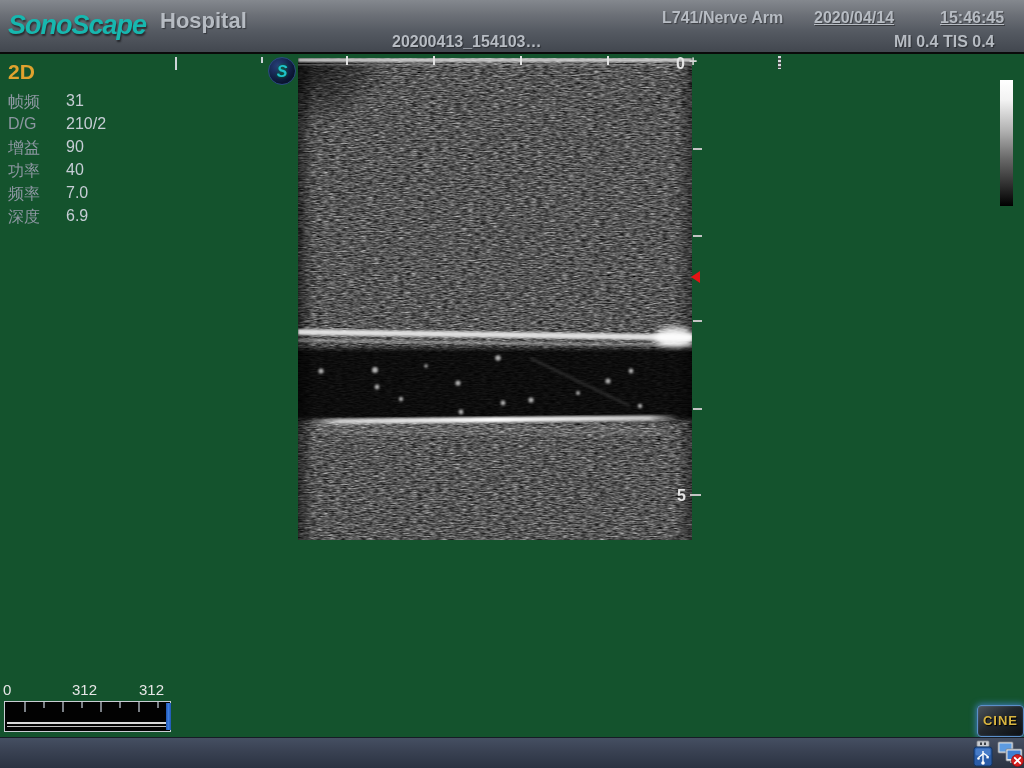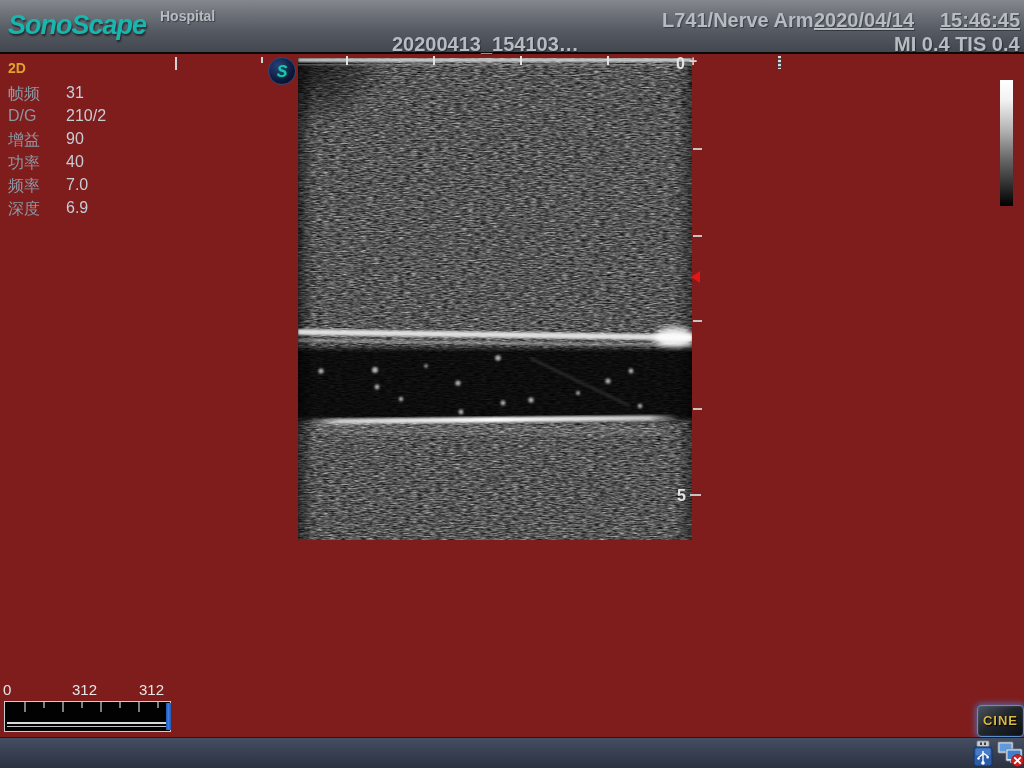--- a/index.html
+++ b/index.html
@@ -1,38 +1,38 @@
 <!DOCTYPE html>
 <html><head>
 <meta charset="utf-8">
 <style>
   * { margin:0; padding:0; box-sizing:border-box; }
   html,body { width:1024px; height:768px; background:#000; overflow:hidden;
               font-family:"Liberation Sans", sans-serif; }
-  #screen { position:relative; width:1024px; height:768px; background:#7f1d1d; }
+  #screen { position:relative; width:1024px; height:768px; background:#14532d; }
 
   
   #topbar { position:absolute; left:0; top:0; width:1024px; height:54px;
     background:linear-gradient(180deg,#84888e 0%,#6b6f76 30%,#555a62 60%,#42474f 100%);
     border-bottom:2px solid #0a0a0a; }
   .logo { position:absolute; left:8px; top:10px; font-size:27px; font-weight:bold;
     font-style:italic; color:#17b7af; letter-spacing:-1px;
     text-shadow:1px 2px 2px rgba(0,0,0,.55); }
-  .tb-txt { position:absolute; color:#b7bcc3; font-weight:bold; font-size:20px;
+  .tb-txt { position:absolute; color:#b7bcc3; font-weight:bold; font-size:16px;
     text-shadow:1px 1px 1px rgba(0,0,0,.4); white-space:nowrap; }
-  #hospital   { left:160px; top:8px;  font-size:14px; }
+  #hospital   { left:160px; top:8px;  font-size:22px; }
   #preset     { left:662px; top:9px;  }
   #date       { left:814px; top:9px;text-decoration:underline;  }
   #clock      { left:940px; top:9px;text-decoration:underline;  }
   #filename   { left:392px; top:33px;text-align:right; }
   #mitis      { left:846px; top:33px;margin-left:48px; }
 
   
   #params { position:absolute; left:8px; top:60px; }
-  .mode { color:#e0a22e; font-size:14px; font-weight:bold; margin-bottom:8px; }
+  .mode { color:#e0a22e; font-size:21px; font-weight:bold; margin-bottom:8px; }
   .prow { display:flex; height:23px; font-size:16px; }
   .plabel { width:58px; color:#8d97a2; }
   .pvalue { color:#c6cdd5; }
 
   
   #us-wrap { position:absolute; left:298px; top:58px; width:394px; height:482px; }
   #us-wrap svg { display:block; }
 
   
   #probe-mark { position:absolute; left:268px; top:57px; width:28px; height:28px;

